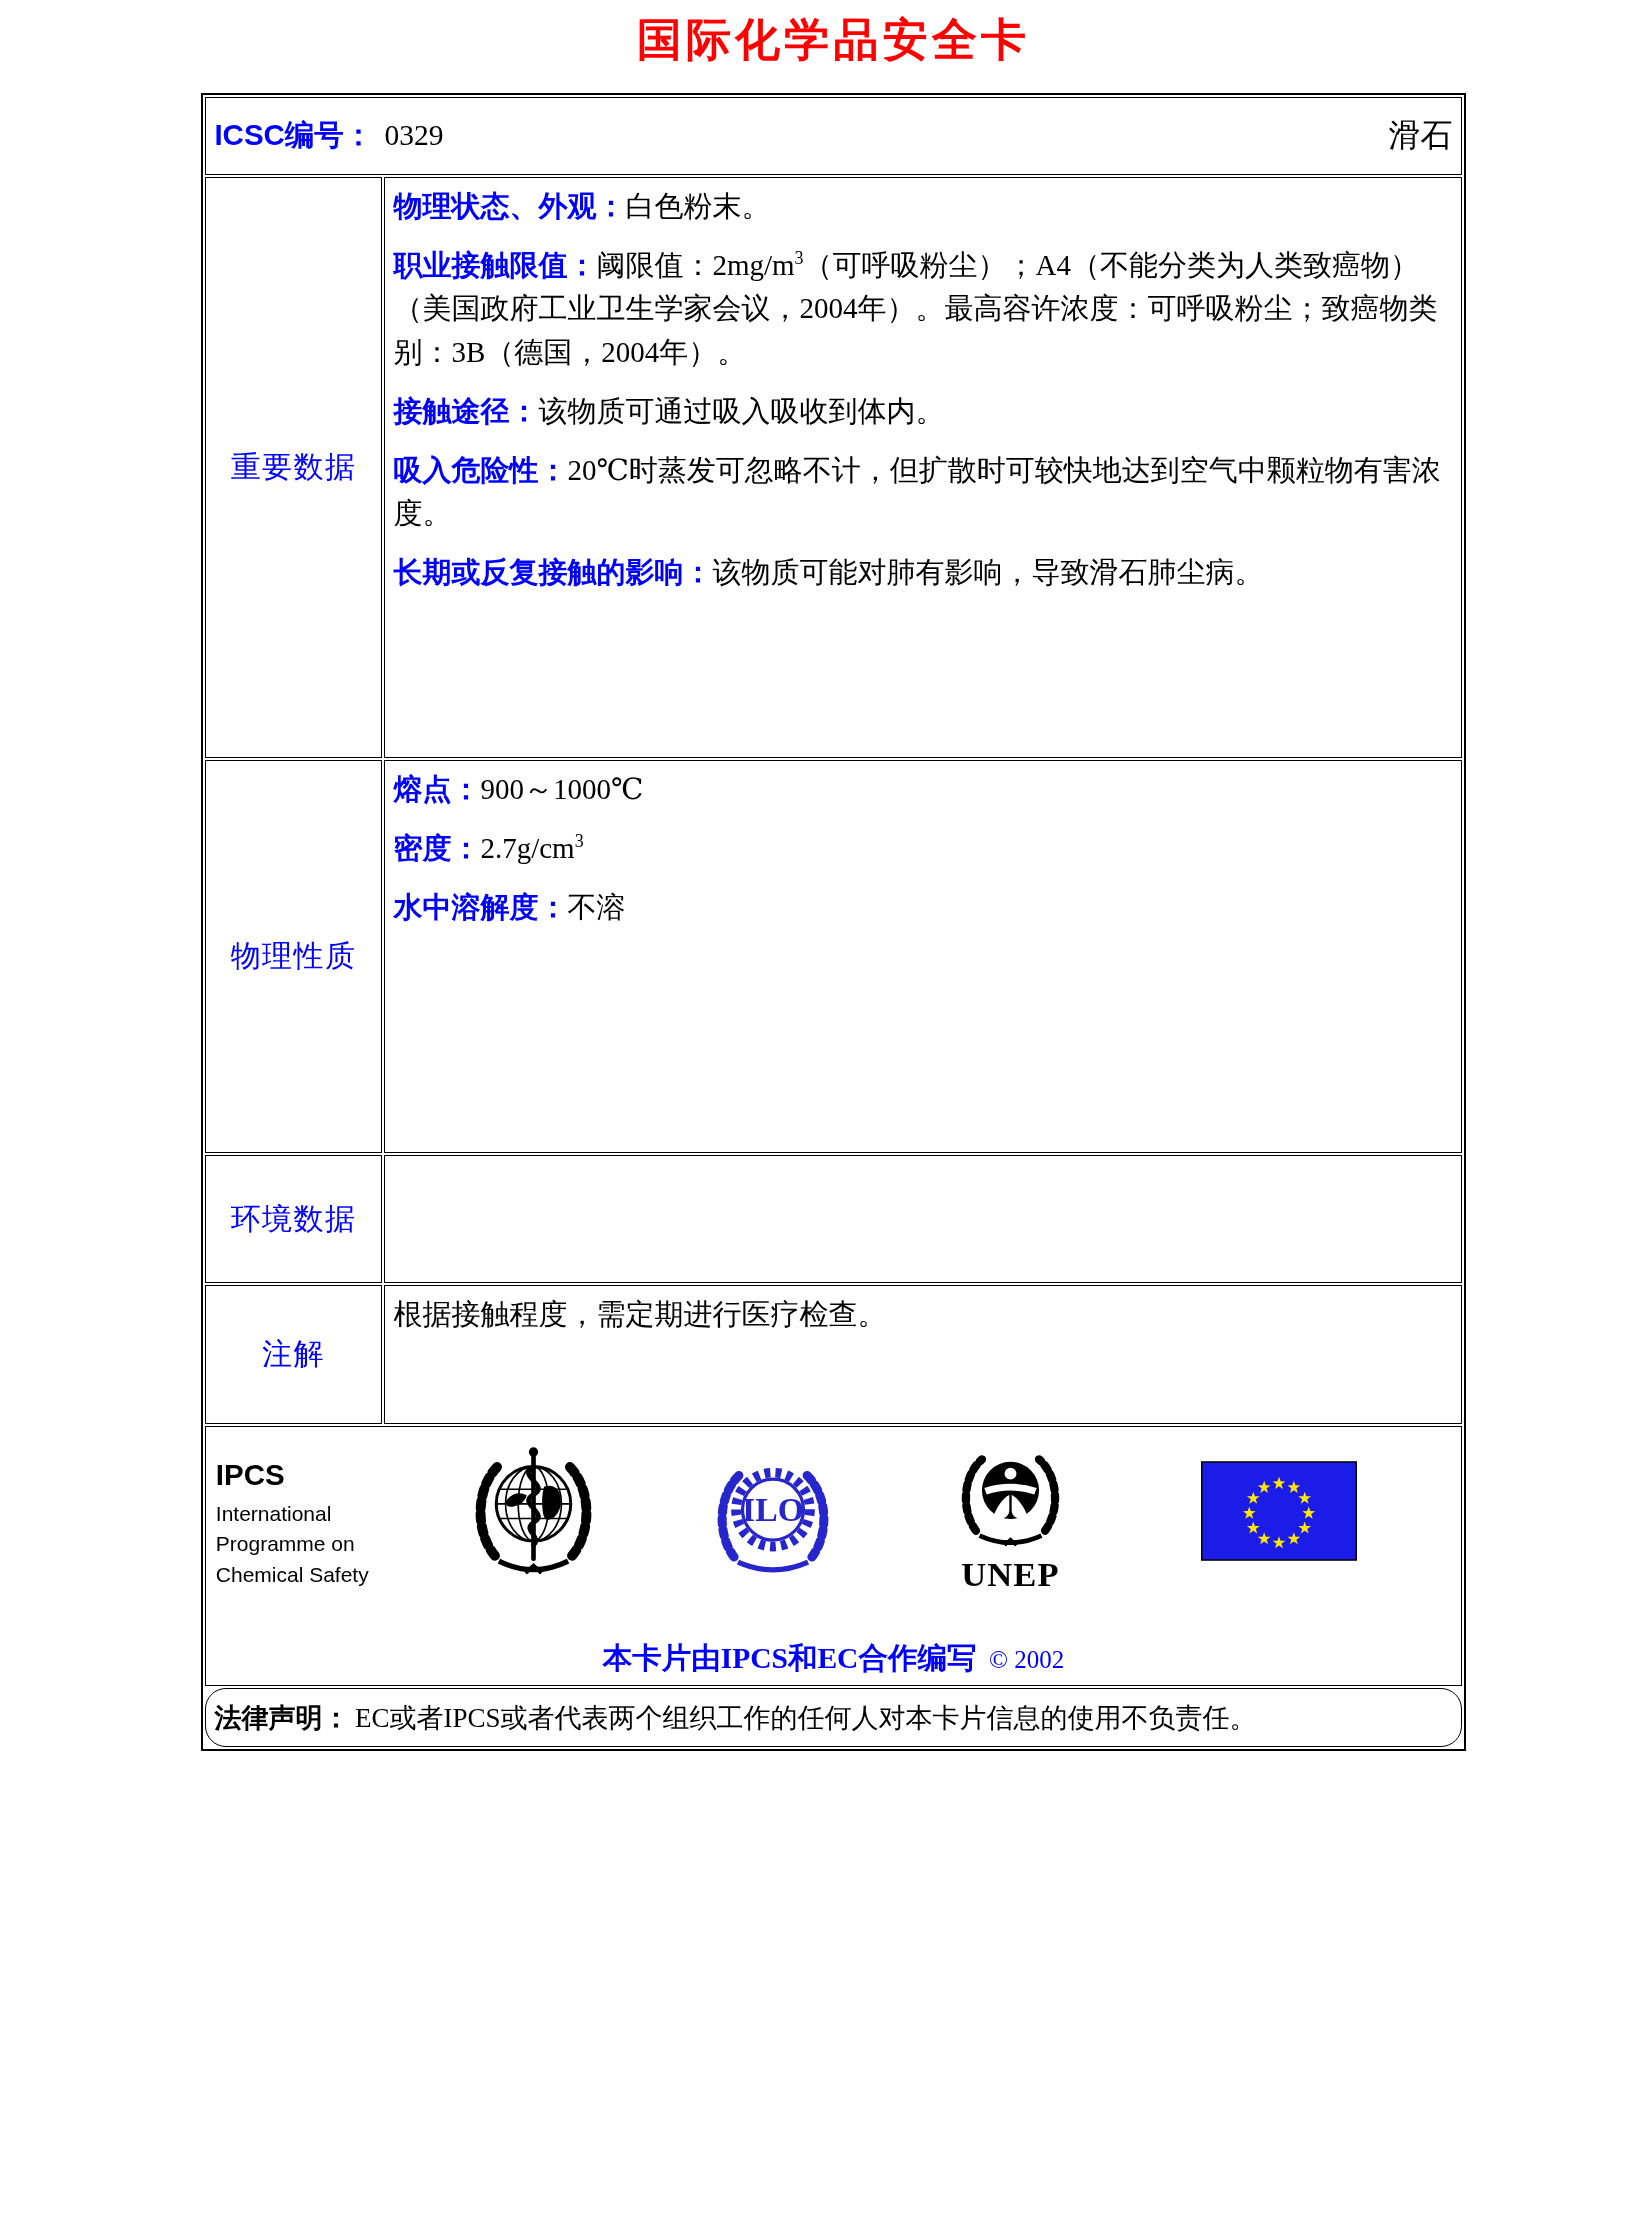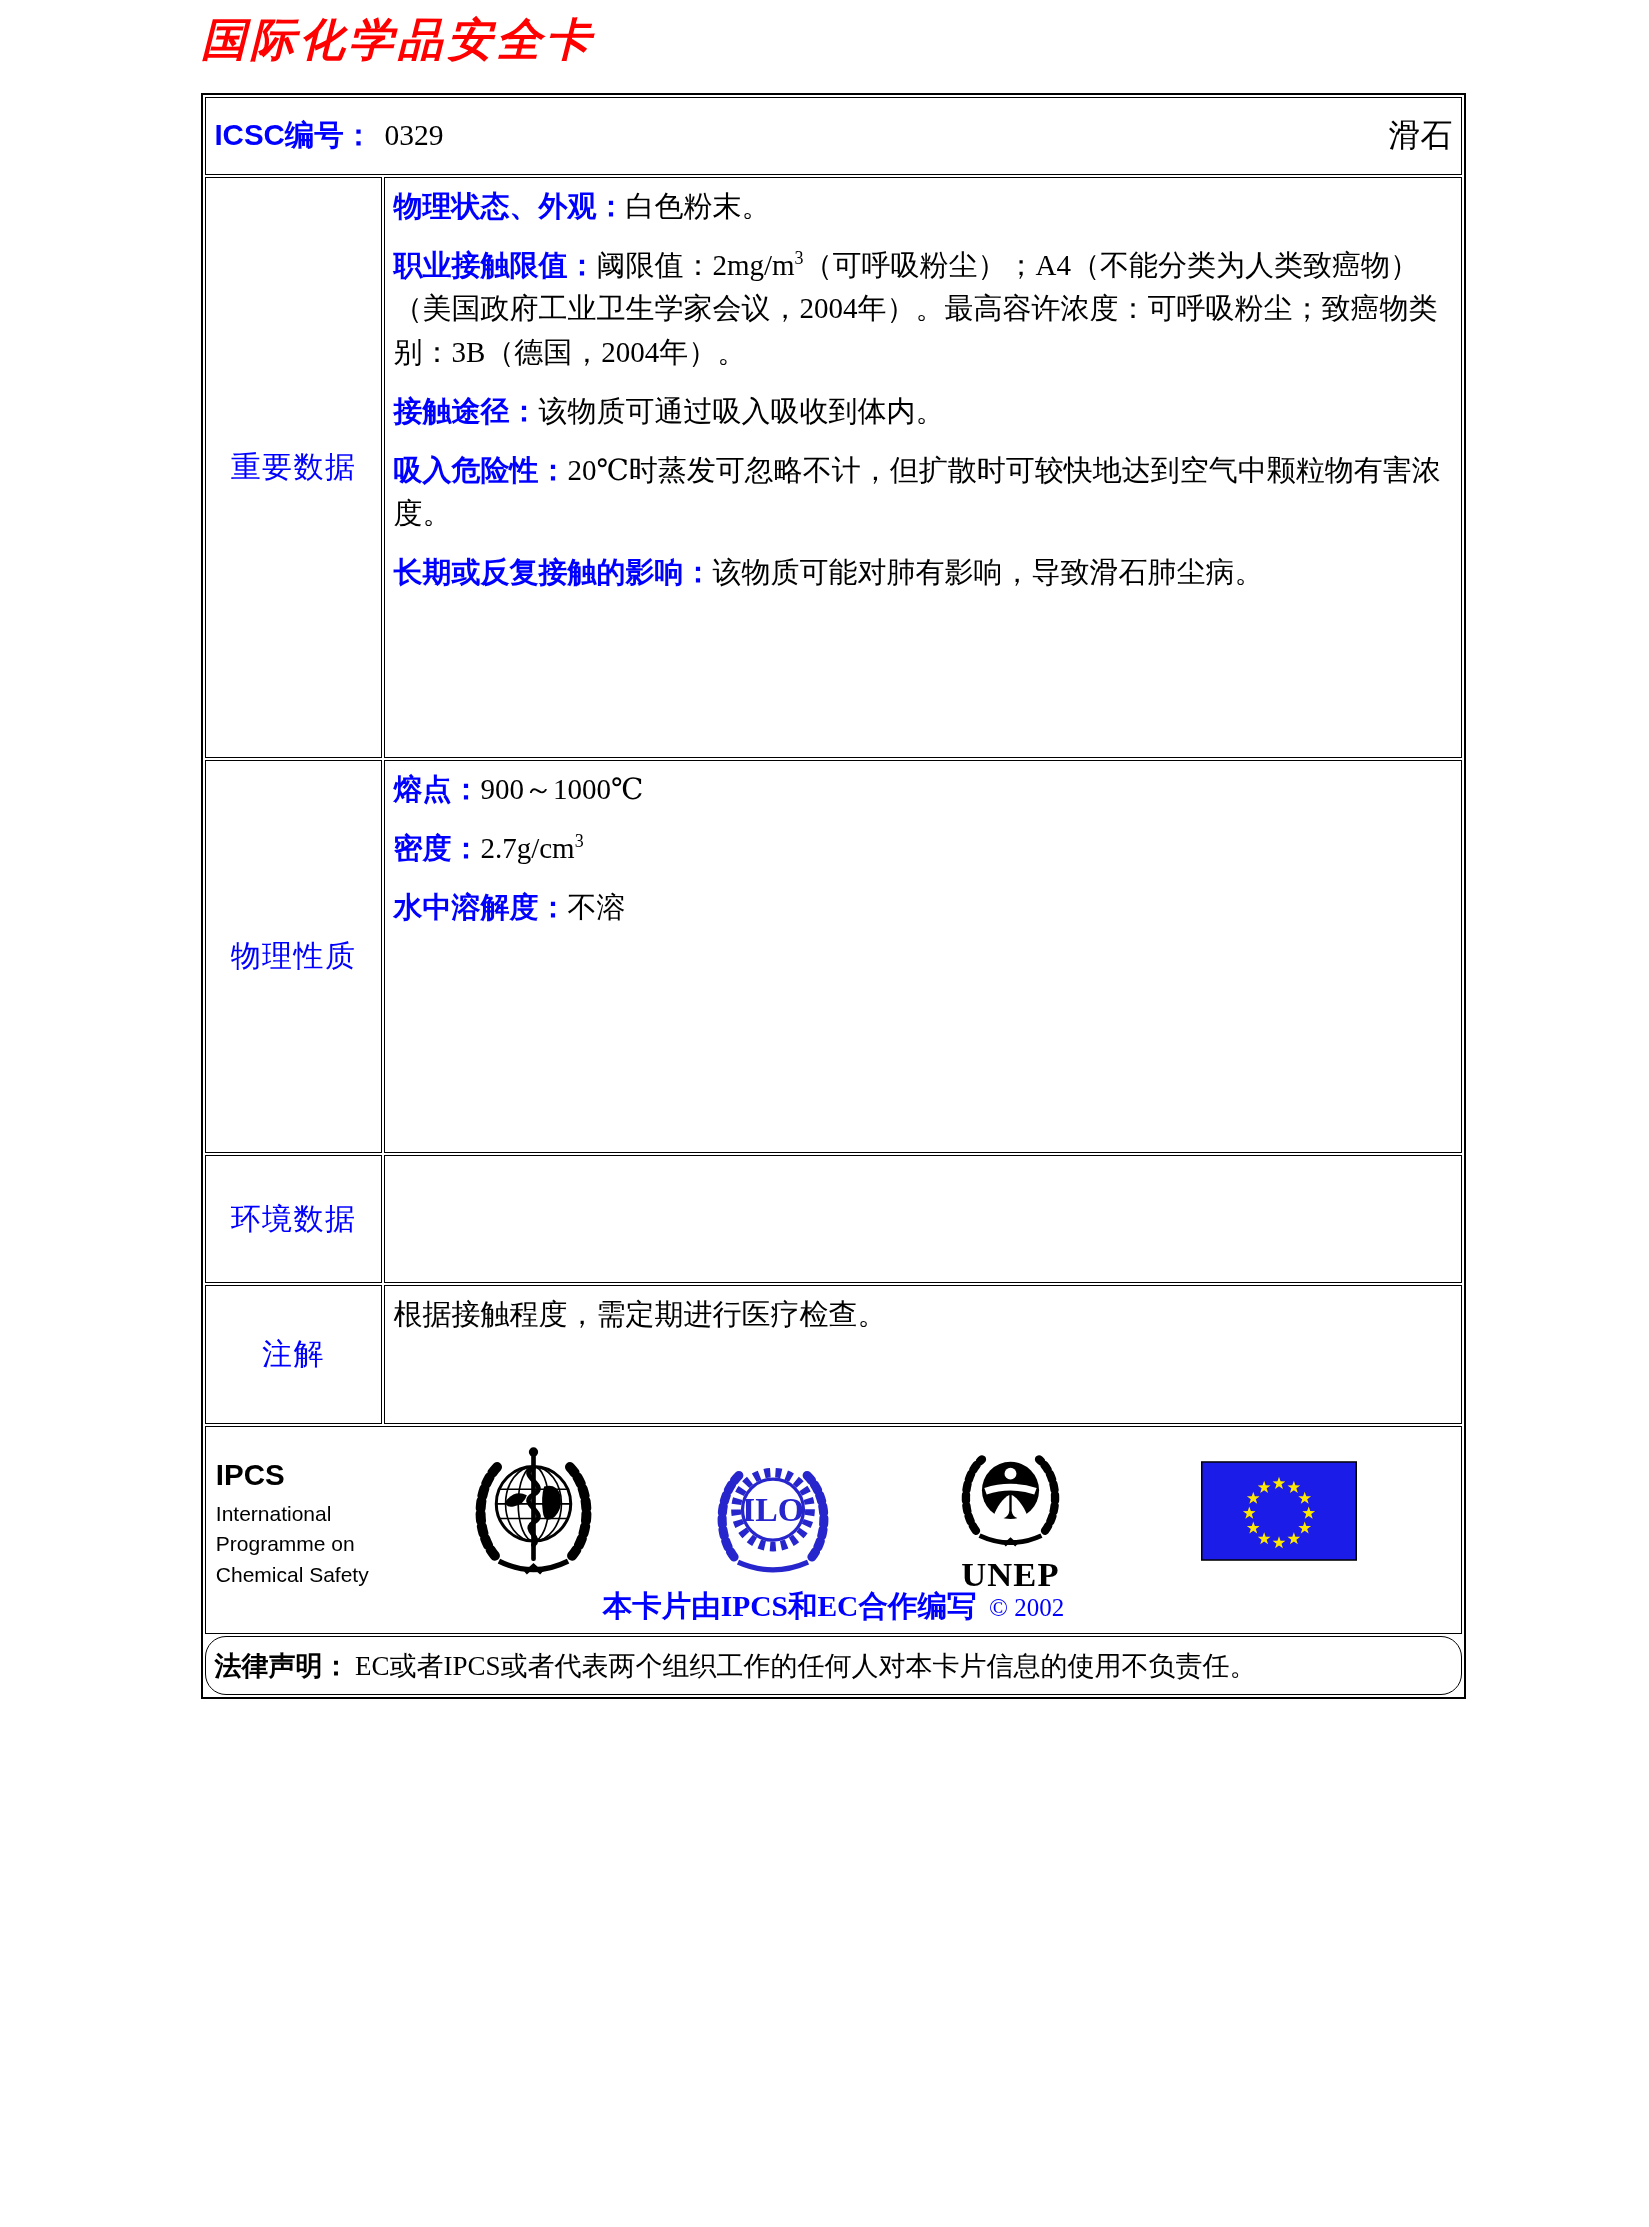--- a/index.html
+++ b/index.html
@@ -10,26 +10,26 @@
     height: 2227px;
     background: #ffffff;
     font-family: "Liberation Serif", "DejaVu Serif", serif;
     color: #000000;
     overflow: hidden;
   }
   .doc-title {
     position: absolute;
     top: 9.8px; left: 201px; width: 1265px;
     margin: 0;
+    text-align: center;
     font-size: 45px;
     font-weight: bold;
     letter-spacing: 4.2px;
     color: #ff0000;
     font-family: "Liberation Serif", "DejaVu Serif", serif;
-    font-style: italic;
   }
   table.card {
     position: absolute;
     top: 93px; left: 201px;
     width: 1265px;
     border: 2.8px solid #000;
     border-collapse: separate;
     border-spacing: 2.1px;
     background: #ffffff;
     table-layout: fixed;
@@ -49,21 +49,21 @@
     font-size: 30px; padding: 2.8px; letter-spacing: 1.4px;
   }
   .content-cell { vertical-align: top; padding: 7px 9.8px 7px 8.4px; font-size: 29px; line-height: 1.5; }
   .content-cell p { margin: 0 0 15.4px 0; }
   .seg-label {
     color: #0000ff; font-weight: bold;
     font-family: "Liberation Sans", "DejaVu Sans", sans-serif;
   }
   sup { font-size: 0.62em; line-height: 0; }
   
-  .footer-cell { height: 208px; position: relative; padding: 0; margin-top: 28px; }
+  .footer-cell { height: 260px; position: relative; padding: 0; margin-top: 28px; }
   .ipcs-block { position:absolute; left:9.8px; top:31px; font-family:"Liberation Sans","DejaVu Sans",sans-serif; }
   .ipcs-title { font-size: 29.5px; font-weight: bold; margin: 0 0 7px 0; }
   .ipcs-line { font-size: 21px; line-height: 1.45; }
   .logo { position: absolute; }
   .logo-who  { left: 261px; top: 9.8px; }
   .logo-ilo  { left: 502px; top: 21px; }
   .logo-unep { left: 745px; top: 8.4px; }
   .logo-eu   { left: 995px; top: 34px; }
   .credit-line {
     position: absolute; left: 0; right: 0; bottom: 5.6px;

